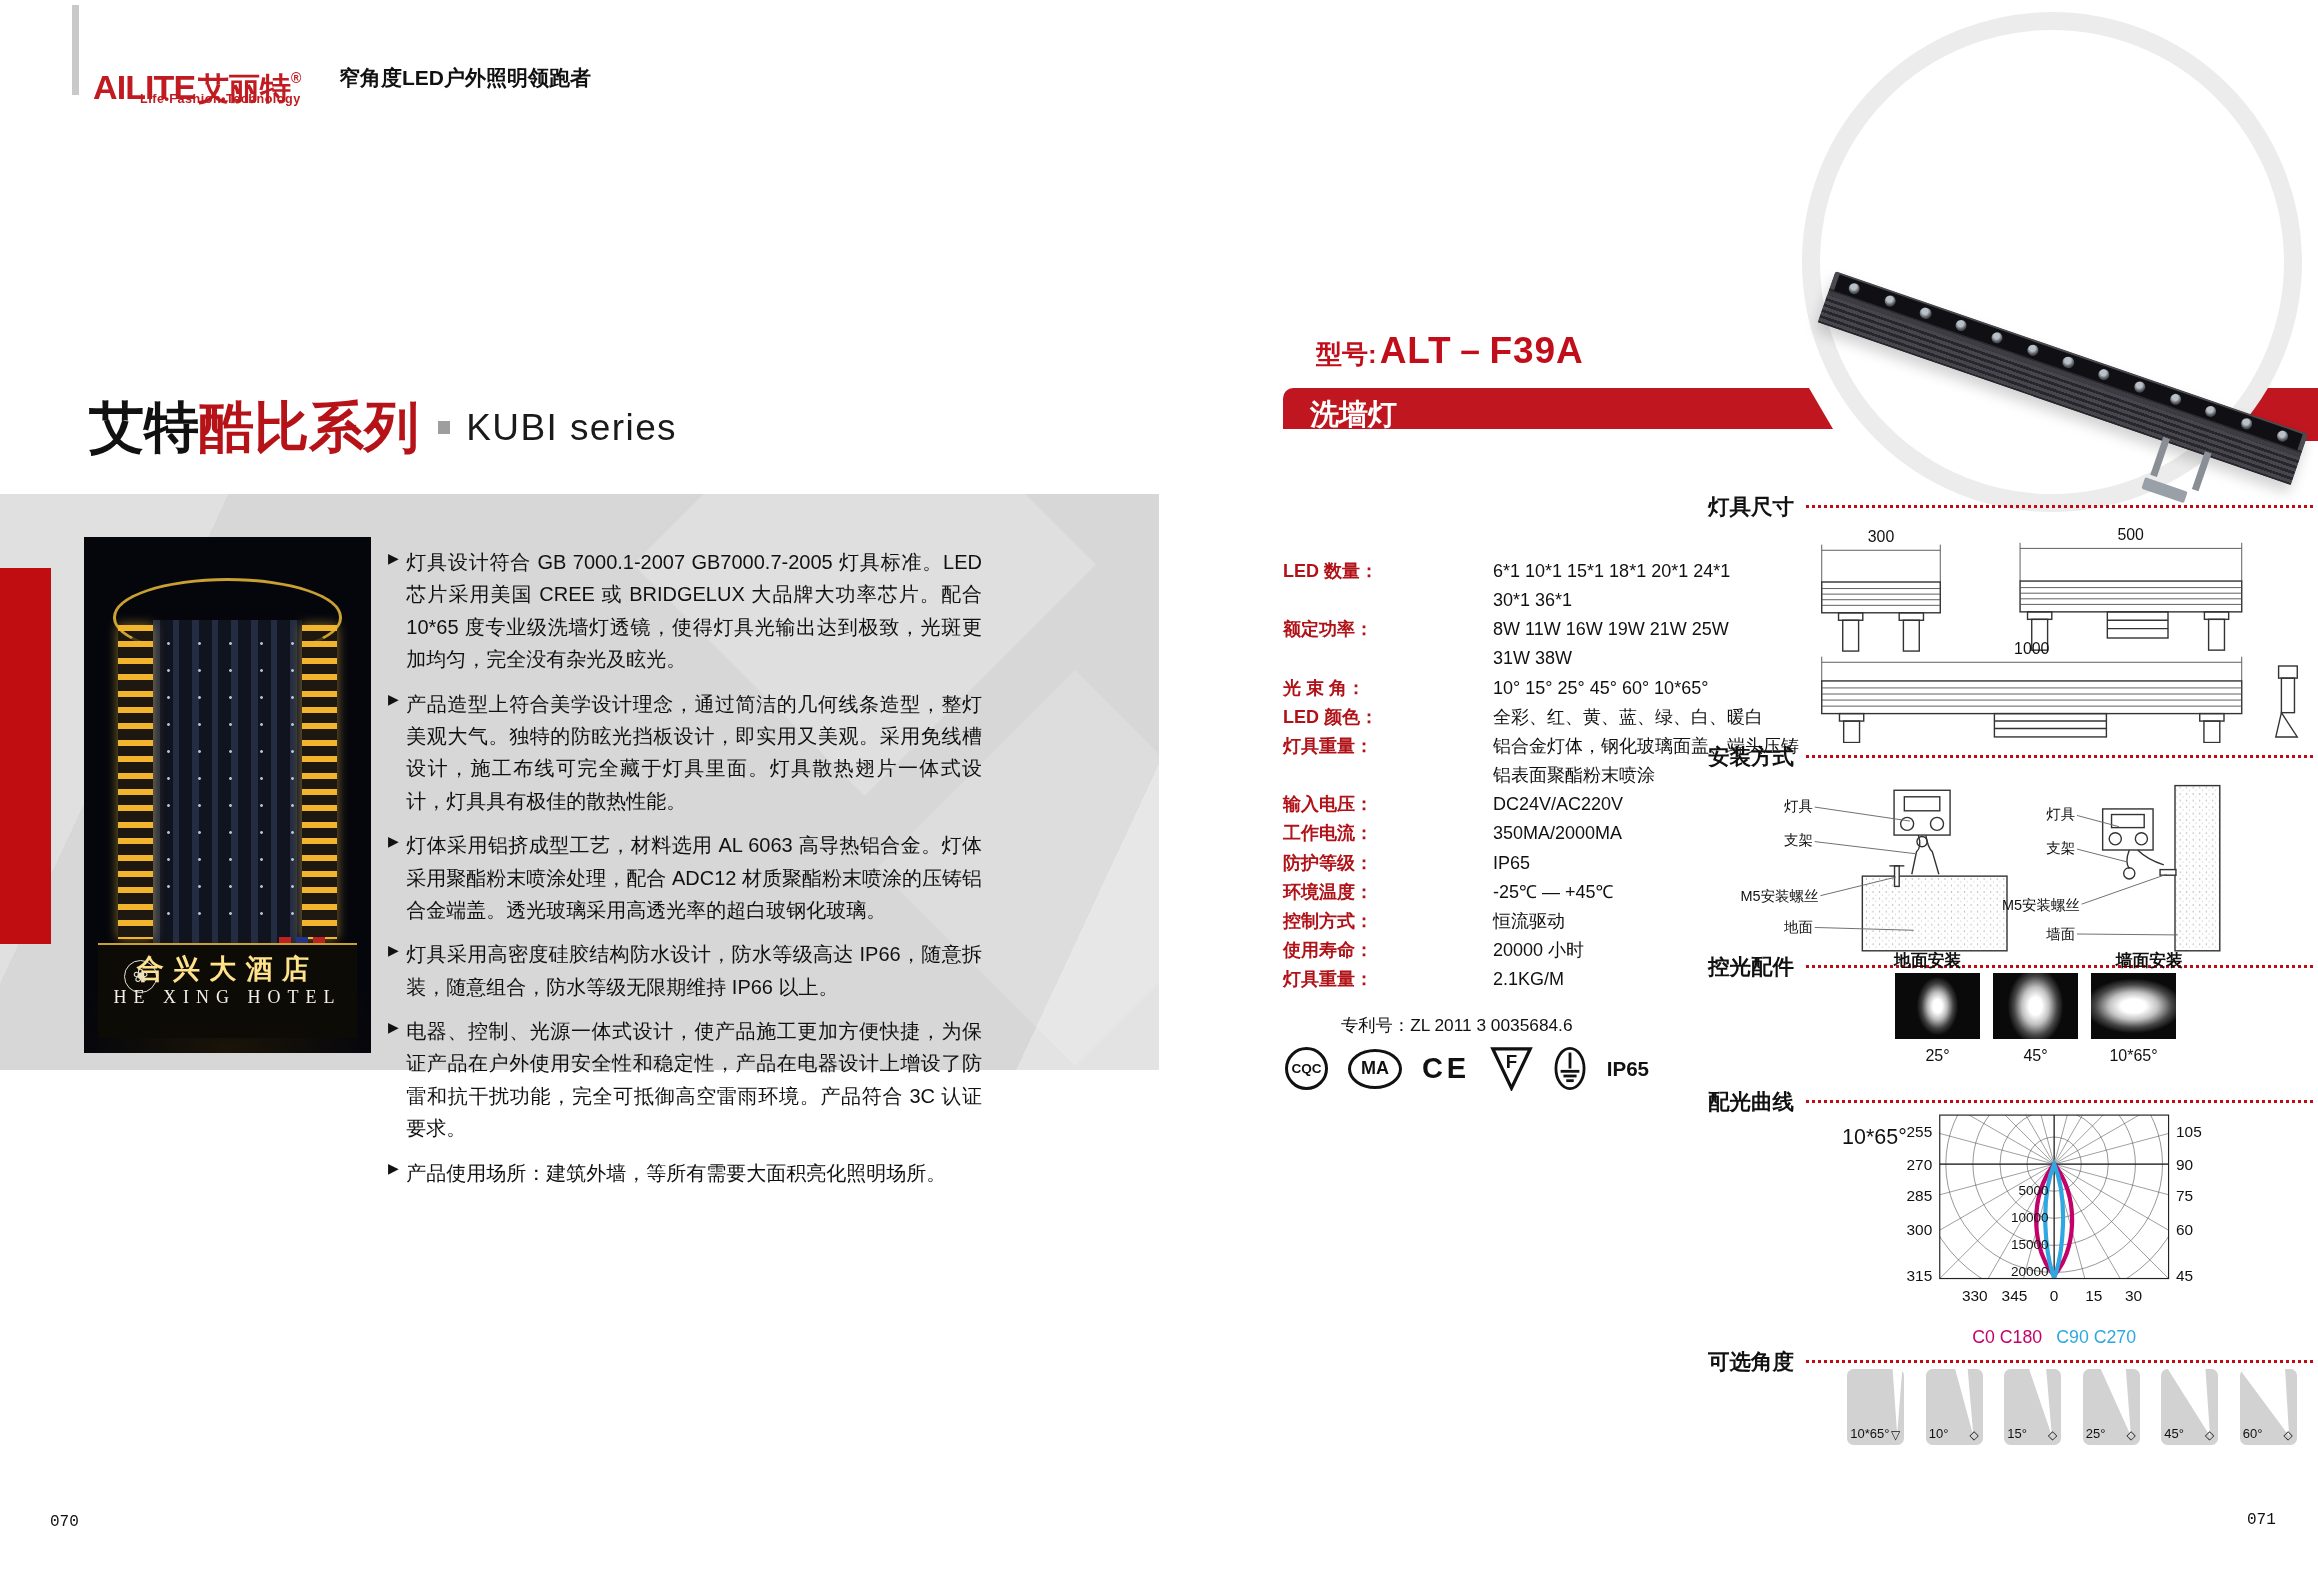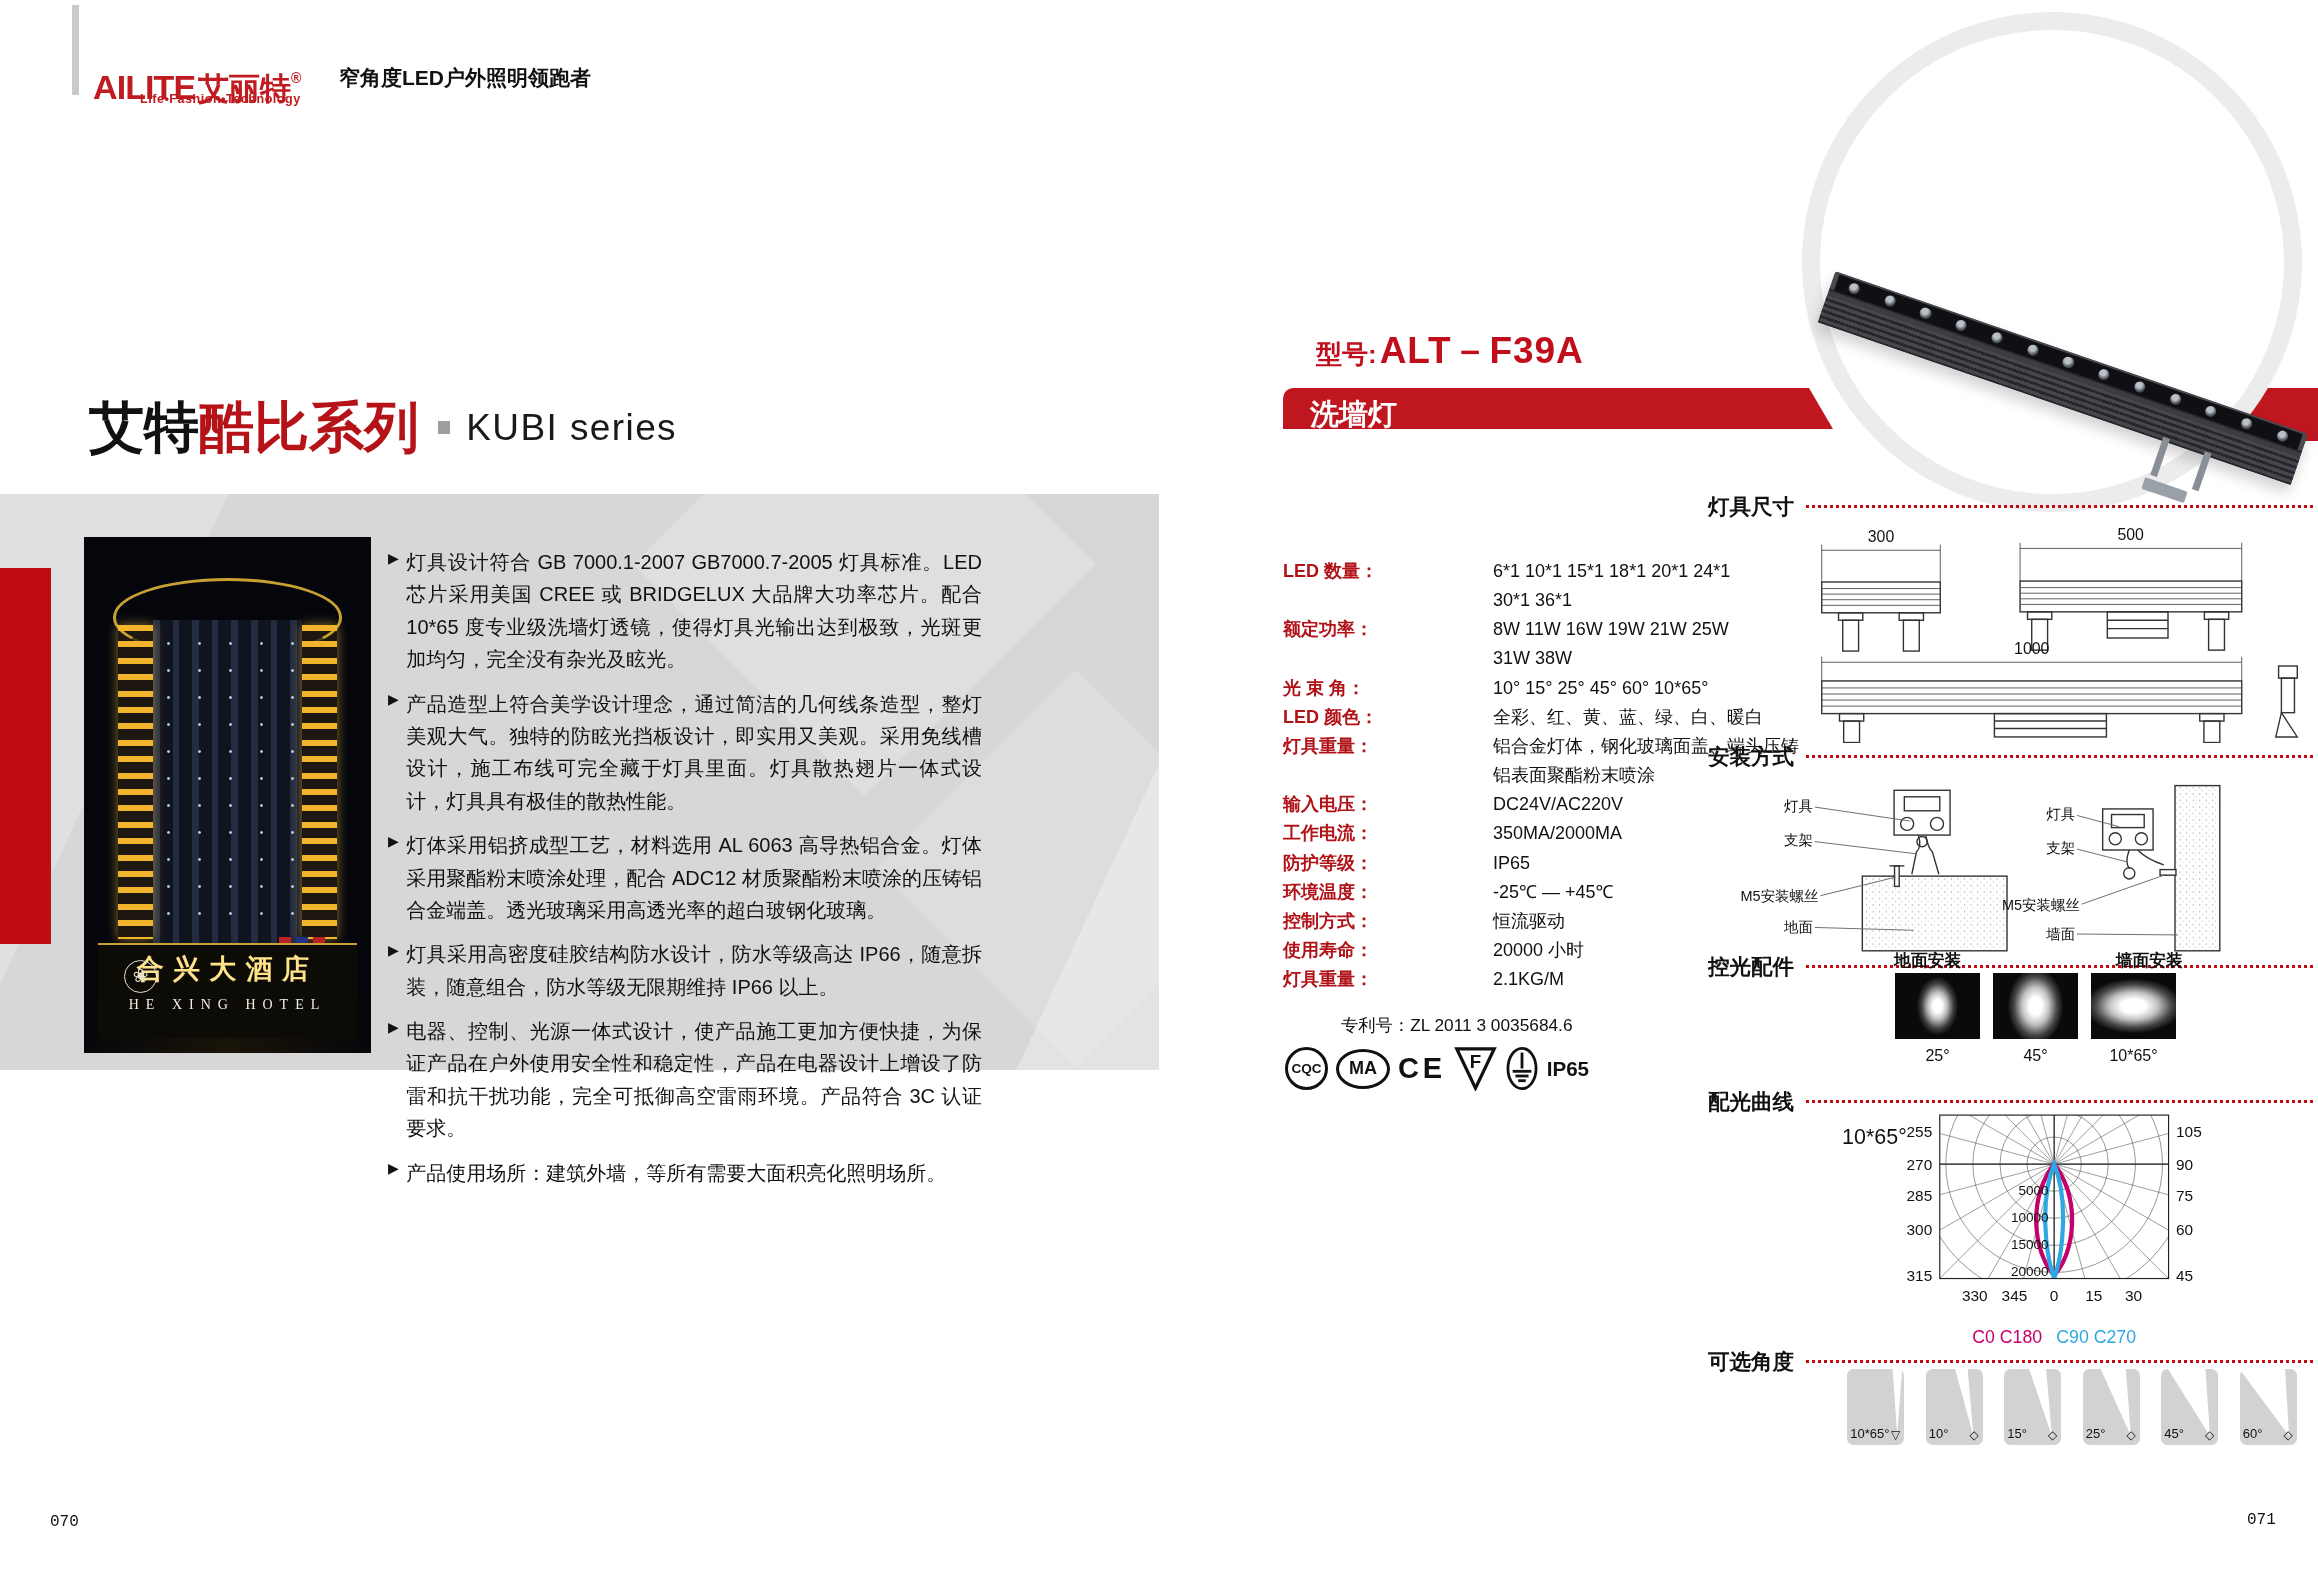--- a/index.html
+++ b/index.html
@@ -35,21 +35,21 @@
   .photo{left:84px;top:537px;width:287px;height:516px;background:
      radial-gradient(90% 40% at 50% 100%,#1a1408 0,transparent 60%),#05060c;overflow:hidden;}
   .crown{position:absolute;left:10%;right:10%;top:8%;height:14%;border:3.3px solid #c9a132;border-radius:50%;border-bottom-color:rgba(201,161,50,.25);}
   .bldg{position:absolute;left:24%;right:24%;top:16%;bottom:21%;background:repeating-linear-gradient(90deg,#232c40 0 6.5px,#10141f 6.5px 19.6px);}
   .dots{position:absolute;left:24%;right:24%;top:18%;bottom:24%;background-image:radial-gradient(circle,rgba(215,228,255,.95) 0 1.2px,transparent 1.6px);background-size:31px 27px;opacity:.85;}
   .strip{position:absolute;top:17%;bottom:22%;width:12%;background:repeating-linear-gradient(180deg,#f2b42c 0 6px,rgba(242,180,44,.10) 6px 16.4px);box-shadow:0 0 12px rgba(250,200,80,.55);}
   .strip.l{left:12%;} .strip.r{right:12%;}
   .sign{position:absolute;left:5%;right:5%;bottom:3%;height:18%;background:#0d0b06;border-top:2.3px solid #c9a132;text-align:center;}
   .lotus{position:absolute;left:10%;top:16%;width:31px;height:31px;border:1.9px solid #e8e2cf;border-radius:50%;color:#e8e2cf;font-size:18.7px;line-height:29px;text-align:center;}
   .sign-cn{margin-top:6.5px;font-size:27px;letter-spacing:9.3px;color:#ffe28a;font-weight:bold;}
-  .sign-en{margin-top:10px;font-size:14px;letter-spacing:7px;color:#f2efe6;font-family:"Liberation Serif",serif;}
+  .sign-en{margin-top:0;font-size:18px;letter-spacing:7px;color:#f2efe6;font-family:"Liberation Serif",serif;}
   .flag{position:absolute;bottom:21%;width:12px;height:7.5px;}
 
   
   .features{left:388px;top:546px;width:594px;}
   .feature{display:flex;margin-bottom:12px;}
   .feature .marker{font-size:14px;color:#111;margin:3.7px 7.5px 0 0;}
   .feature .ftext{font-size:20px;line-height:1.62;color:#111;text-align:justify;}
 
   
   .model-row{left:1316px;top:326px;display:flex;align-items:baseline;}
@@ -74,21 +74,21 @@
   .bracket .foot{position:absolute;left:0;bottom:4.7px;width:45px;height:12px;background:#9aa0a7;border-radius:1.9px;}
 
   
   .specs{left:1283px;top:557px;width:729px;}
   .spec-row{display:flex;font-size:18px;line-height:1.62;}
   .spec-label{width:210px;color:#b01218;font-weight:bold;flex:none;}
   .spec-value{white-space:pre-line;color:#111;}
   .patent{left:1341px;top:1013px;font-size:17.3px;color:#111;}
 
   
-  .certs{left:1285px;top:1046px;display:flex;align-items:center;gap:8px;}
+  .certs{left:1285px;top:1046px;display:flex;align-items:center;gap:20px;}
   .ic-cqc{width:43px;height:43px;border:3.3px solid #111;border-radius:50%;display:flex;align-items:center;justify-content:center;font-size:13.6px;font-weight:bold;color:#111;box-sizing:border-box;}
   .ic-ma{width:54px;height:40px;border:3.7px solid #111;border-radius:50%;display:flex;align-items:center;justify-content:center;font-size:18px;font-weight:bold;color:#111;box-sizing:border-box;}
   .ic-ce{font-size:29px;font-weight:bold;color:#111;letter-spacing:3.7px;}
   .ip65{font-size:20.6px;font-weight:bold;color:#111;}
 
   
   .sec-head{position:absolute;left:1708px;width:605px;display:flex;align-items:center;}
   .sec-title{font-size:21.5px;font-weight:bold;color:#111;white-space:nowrap;}
   .sec-dots{flex:1;margin-left:12px;border-top:3.7px dotted #c00a14;height:0;}
 

